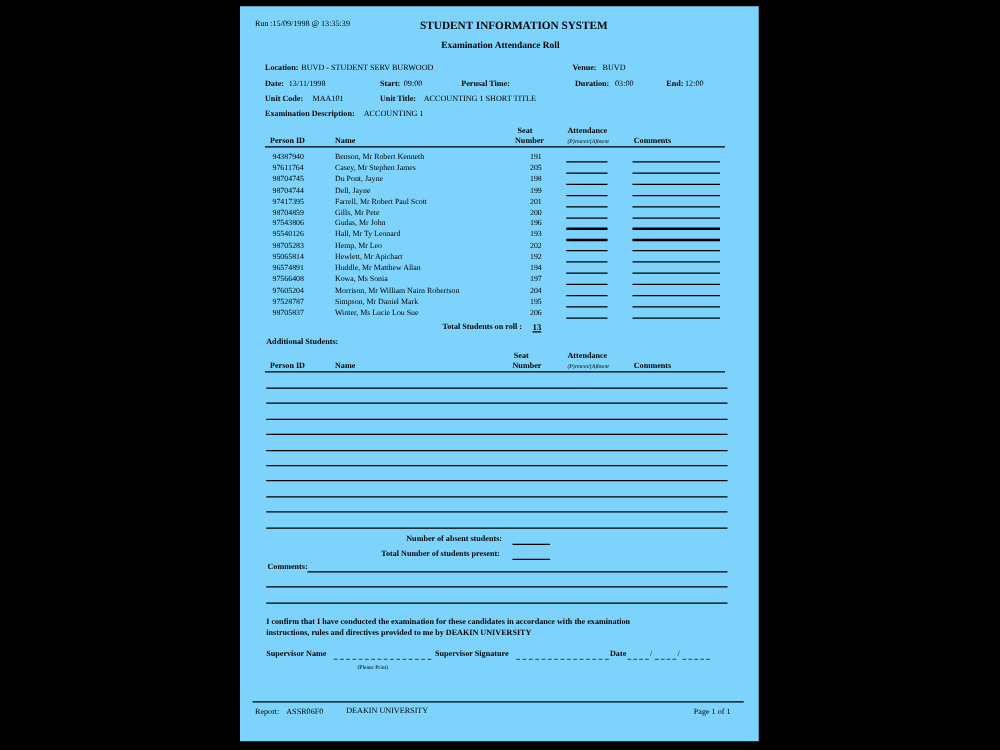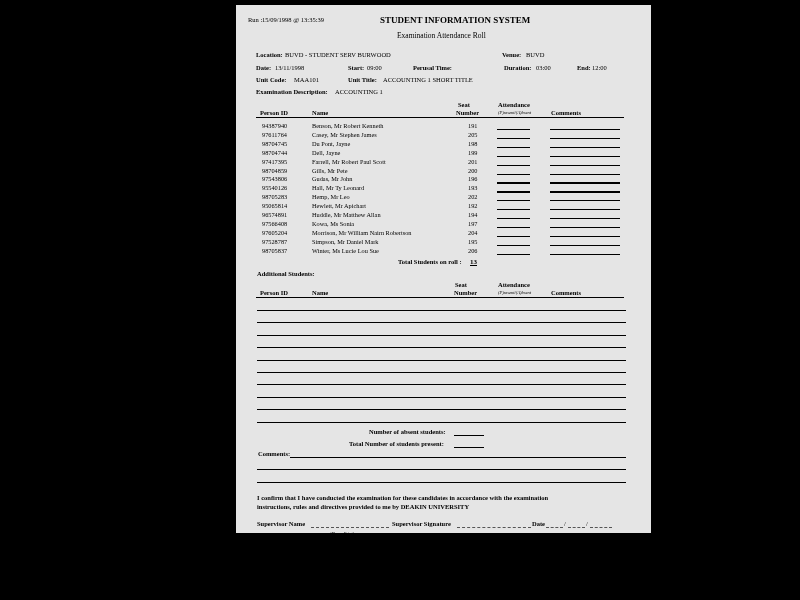--- a/index.html
+++ b/index.html
@@ -1,22 +1,22 @@
 <!DOCTYPE html>
 <html><head>
 <meta charset="utf-8">
 <style>
   html, body { margin:0; padding:0; }
   body { width:800px; height:600px; background:#000; position:relative; overflow:hidden;
          font-family:"Liberation Serif", serif; color:#000; }
-  .page { position:absolute; left:192px; top:5px; width:415px; height:528px; background:#e5e5e5;margin-left:44px; }
+  .page { position:absolute; left:192px; top:5px; width:415px; height:588px; background:#7dd3fc; }
   .abs { position:absolute; white-space:nowrap; }
   .sm { font-size:6.5px; }
   .title { font-size:9px; font-weight:bold; }
-  .subtitle { font-size:7.5px; font-weight:normal; }
+  .subtitle { font-size:7.5px; font-weight:bold; }
   .lbl { font-size:6.5px; font-weight:bold; }
   .val { font-size:6.5px; font-weight:normal; }
   .hline { position:absolute; height:1px; background:#000; }
   .thick { height:1.3px; }
   .row { position:absolute; left:0; width:415px; height:8.5px; font-size:6.3px; }
   .row span { position:absolute; top:0; }
   .tiny { font-size:4.5px; font-style:italic; }
 </style>
 </head>
 <body>

